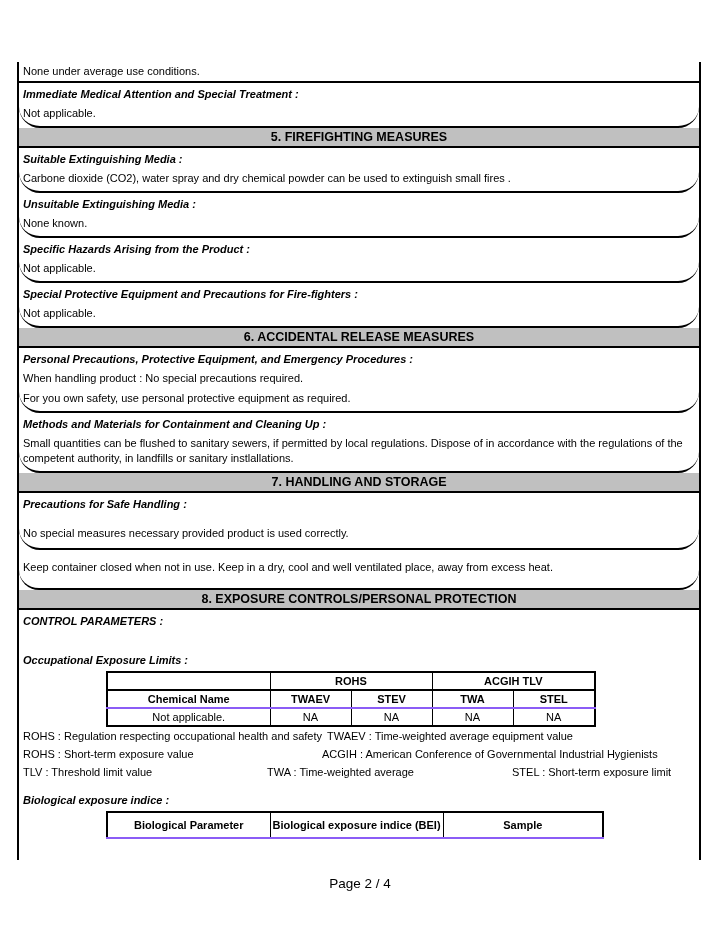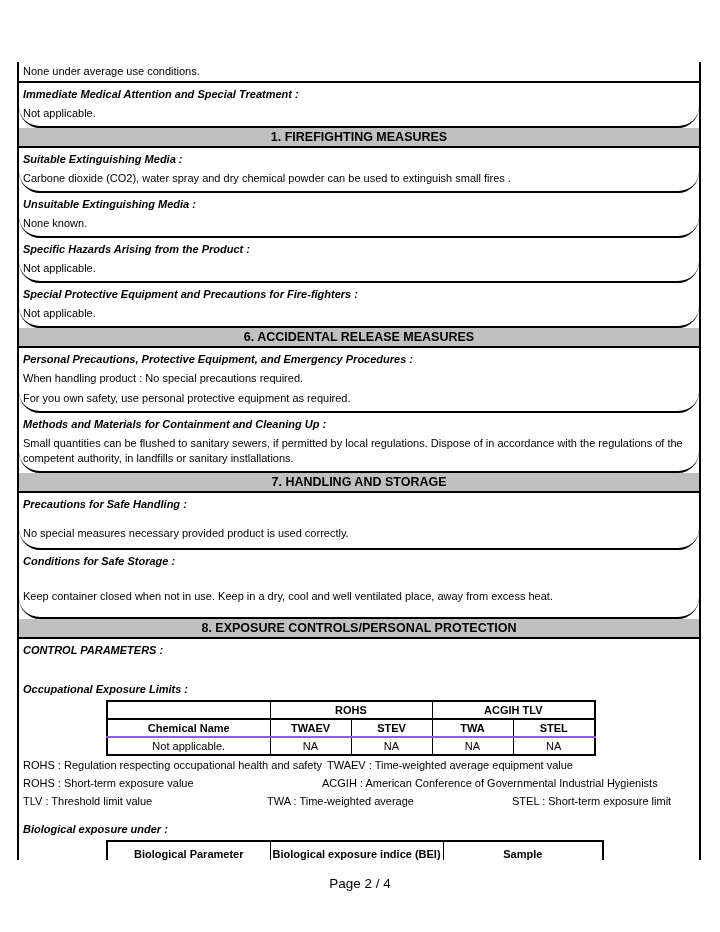--- a/index.html
+++ b/index.html
@@ -61,21 +61,21 @@
 
 <div class="sheet">
 
   <div class="plainrow">None under average use conditions.</div>
 
   <div class="block">
     <div class="bh">Immediate Medical Attention and Special Treatment :</div>
     <div class="bc">Not applicable.</div>
   </div>
 
-  <div class="secbar">1. FIREFIGHTING MEASURES</div>
+  <div class="secbar">5. FIREFIGHTING MEASURES</div>
 
   <div class="block">
     <div class="bh">Suitable Extinguishing Media :</div>
     <div class="bc">Carbone dioxide (CO2), water spray and dry chemical powder can be used to extinguish small fires .</div>
   </div>
 
   <div class="block">
     <div class="bh">Unsuitable Extinguishing Media :</div>
     <div class="bc">None known.</div>
   </div>
@@ -104,21 +104,20 @@
   </div>
 
   <div class="secbar">7. HANDLING AND STORAGE</div>
 
   <div class="block roomy">
     <div class="bh">Precautions for Safe Handling :</div>
     <div class="bc">No special measures necessary provided product is used correctly.</div>
   </div>
 
   <div class="block roomier">
-    <div class="bh">Conditions for Safe Storage :</div>
     <div class="bc">Keep container closed when not in use. Keep in a dry, cool and well ventilated place, away from excess heat.</div>
   </div>
 
   <div class="secbar">8. EXPOSURE CONTROLS/PERSONAL PROTECTION</div>
 
   <div class="bigblock">
     <div class="cp-label">CONTROL PARAMETERS :</div>
 
     <div class="sub-label oel-label">Occupational Exposure Limits :</div>
 
@@ -162,21 +161,21 @@
         <span class="a" style="left:0">ROHS : Short-term exposure value</span>
         <span class="a" style="left:299px">ACGIH : American Conference of Governmental Industrial Hygienists</span>
       </div>
       <div class="abbrev">
         <span class="a" style="left:0">TLV :  Threshold limit value</span>
         <span class="a" style="left:244px">TWA : Time-weighted average</span>
         <span class="a" style="left:489px">STEL : Short-term exposure limit</span>
       </div>
     </div>
 
-    <div class="sub-label bei-label">Biological exposure under :</div>
+    <div class="sub-label bei-label">Biological exposure indice :</div>
 
     <table class="tbl bei">
       <colgroup>
           <col style="width:163px">
           <col style="width:165px">
           <col style="width:160px">
         </colgroup>
       <tbody>
           <tr class="hdr">
         <td class="hd">Biological Parameter</td>

